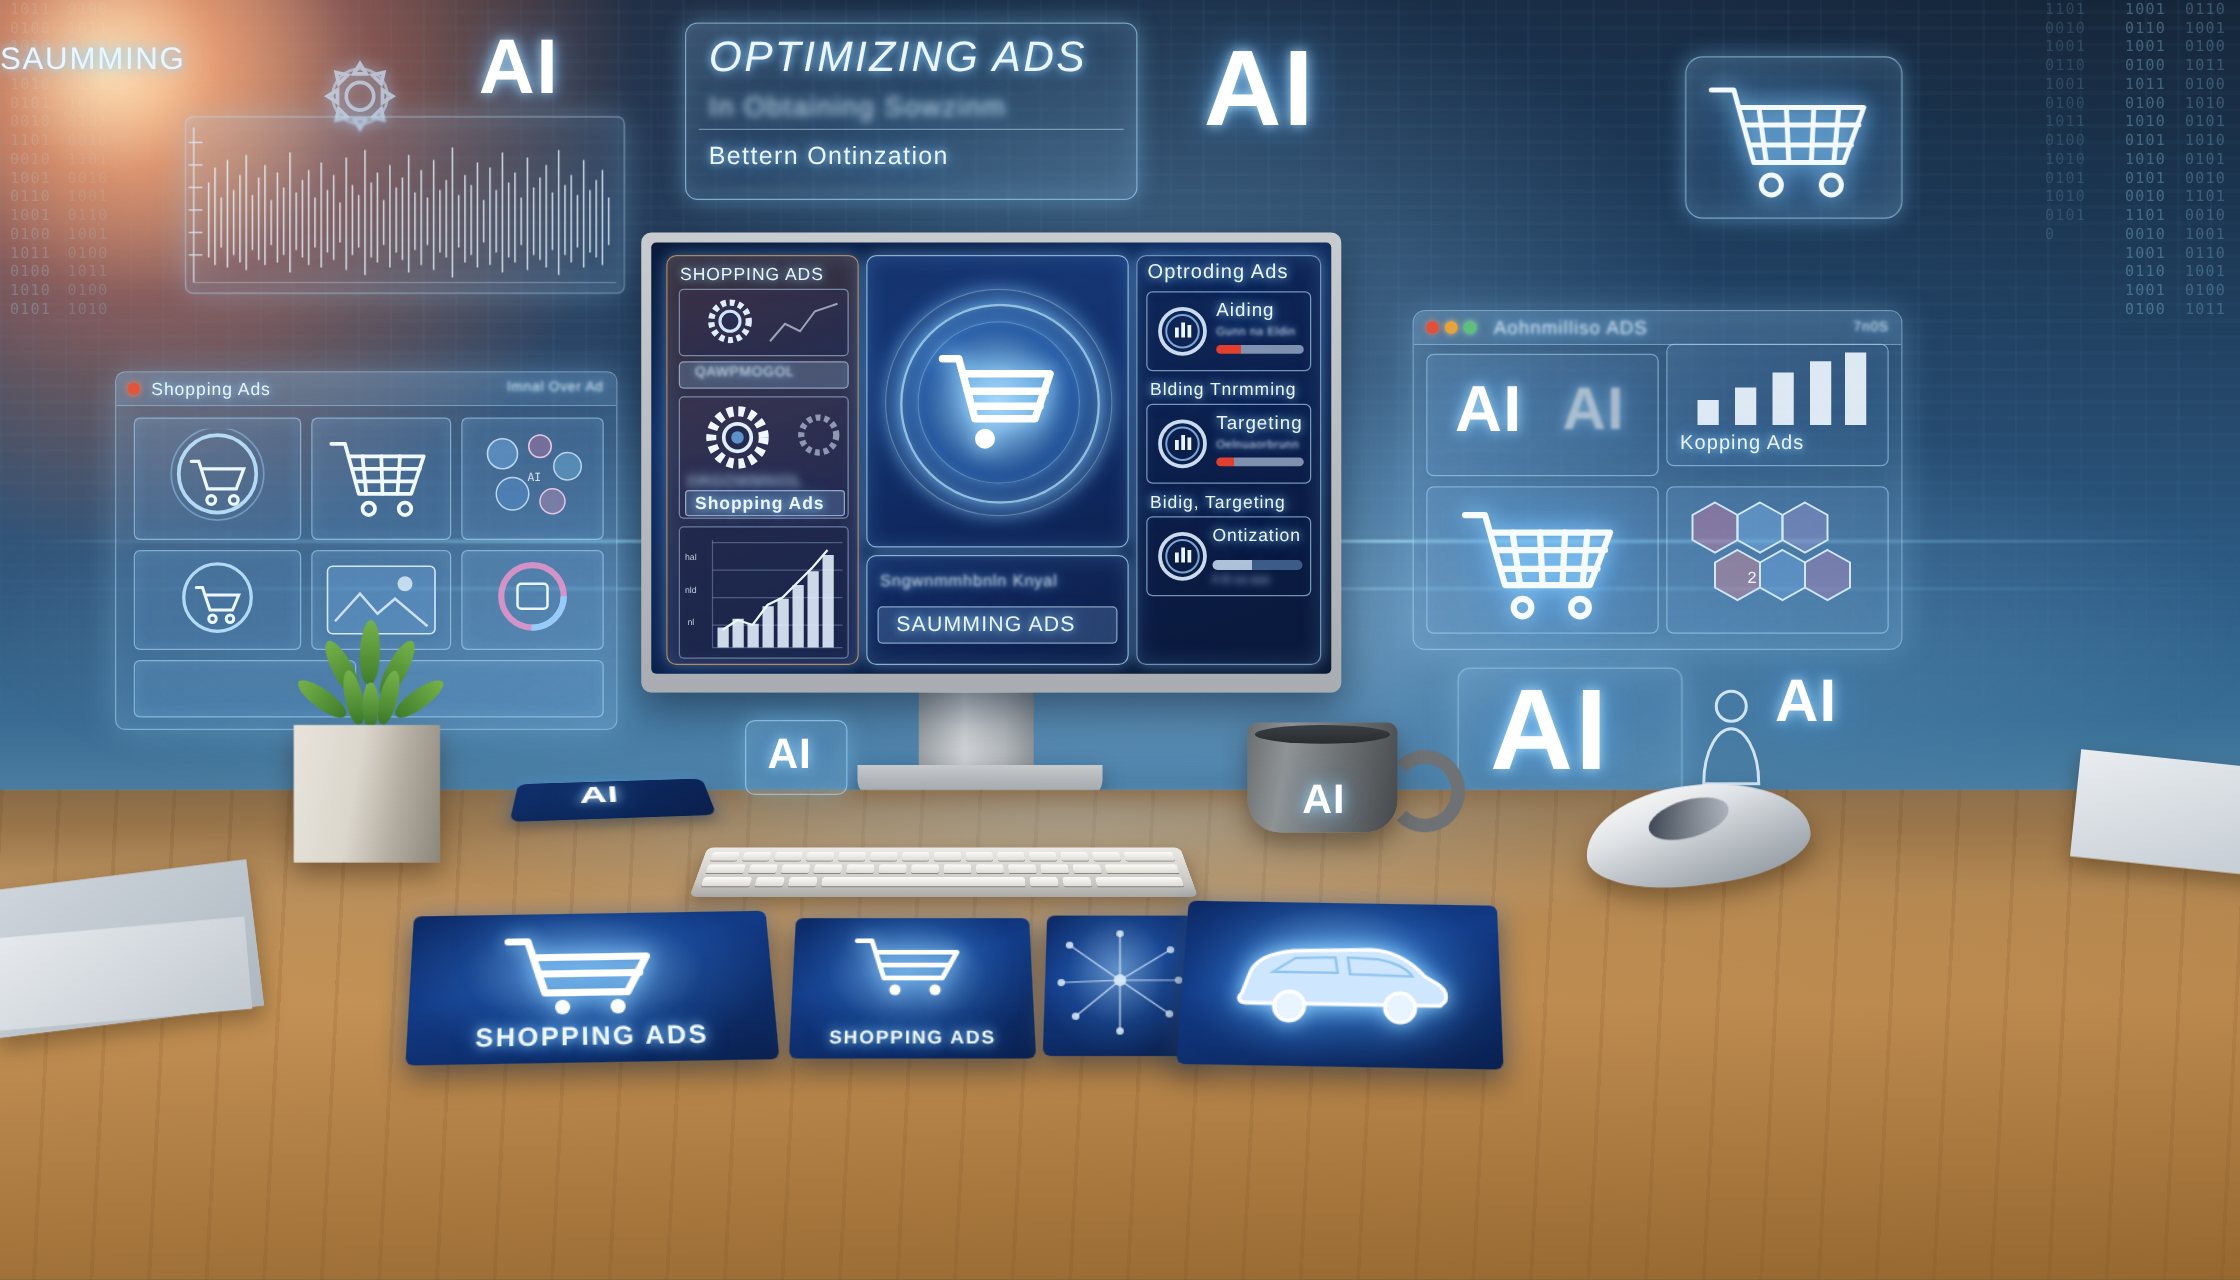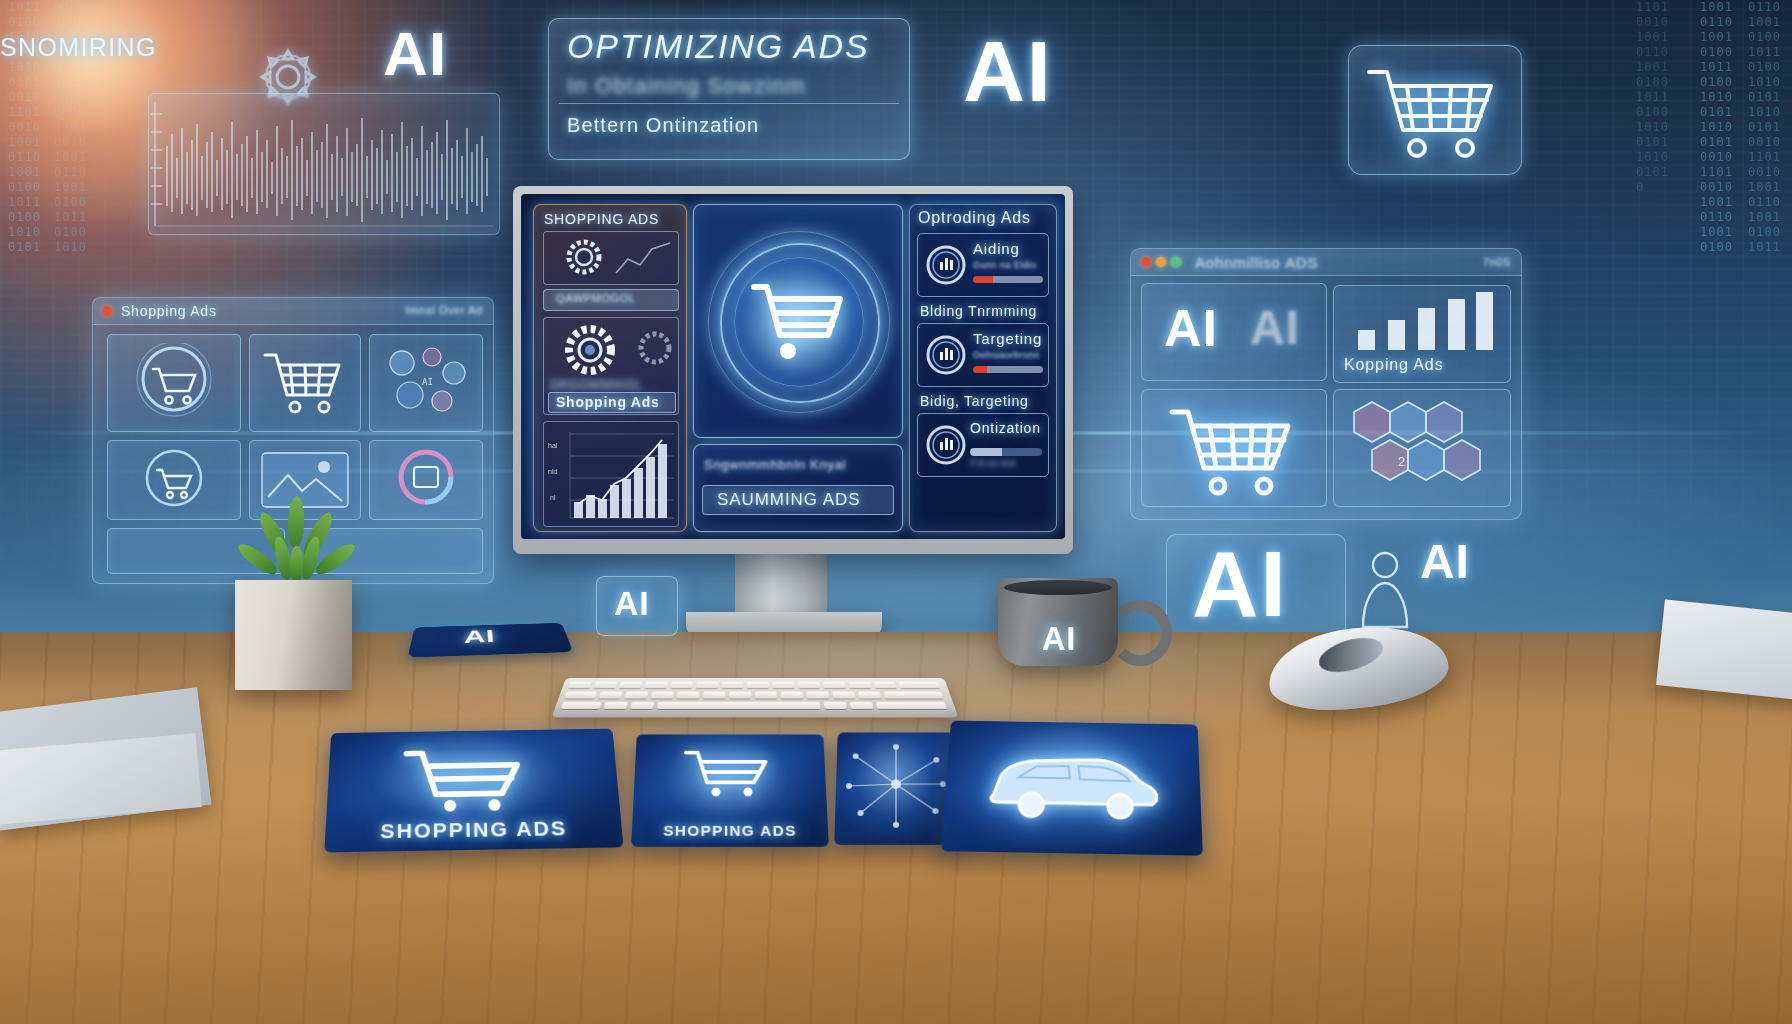--- a/index.html
+++ b/index.html
@@ -285,21 +285,21 @@
   <div class="ai-big" style="position:absolute;left:383px;top:18px;font-size:62px;">AI</div>
 
   <div class="holo" id="headline">
     <div class="holotxt" style="position:absolute;left:18px;top:8px;font-size:34px;font-style:italic;">OPTIMIZING ADS</div>
     <div class="holotxt blurtxt3" style="position:absolute;left:18px;top:54px;font-size:22px;">In Obtaining Sowzinm</div>
     <div style="position:absolute;left:10px;top:84px;width:340px;height:1px;background:rgba(200,235,255,.45);"></div>
     <div class="holotxt" style="position:absolute;left:18px;top:95px;font-size:20px;">Bettern Ontinzation</div>
   </div>
 
   <div class="ai-big" style="position:absolute;left:963px;top:22px;font-size:86px;">AI</div>
-  <div class="holotxt blurtxt" style="left:963px;top:118px;font-size:25px;">SNOMIRING</div>
+  <div class="holotxt blurtxt" style="left:963px;top:118px;font-size:25px;">SAUMMING</div>
 
   <div id="orb-panel">
     <svg width="230" height="140" viewBox="0 0 230 140">
       <defs>
         <radialGradient id="og" cx="50%" cy="50%">
           <stop offset="0%" stop-color="#ffffff" stop-opacity="1"></stop>
           <stop offset="35%" stop-color="#9fd8ff" stop-opacity=".85"></stop>
           <stop offset="70%" stop-color="#3d8fe0" stop-opacity=".35"></stop>
           <stop offset="100%" stop-color="#0d2a55" stop-opacity="0"></stop>
         </radialGradient>
@@ -563,21 +563,21 @@
       <span style="position:absolute;left:40px;top:8px;width:10px;height:10px;border-radius:50%;background:#5fbf7a;box-shadow:0 0 5px #8ef0a7;"></span>
       <span class="holotxt blurtxt2" style="position:absolute;left:64px;top:5px;font-size:15px;">Aohnmilliso ADS</span>
       <span class="holotxt blurtxt2" style="position:absolute;right:10px;top:7px;font-size:11px;">7n0S</span>
     </div>
 
     <div class="rs-cell" style="left:10px;top:34px;width:184px;height:96px;">
       <span class="ai-big" style="position:absolute;left:22px;top:14px;font-size:52px;">AI</span>
       <span class="ai-big blurtxt2" style="position:absolute;left:108px;top:16px;font-size:48px;opacity:.55;">AI</span>
     </div>
 
-    <div class="rs-cell" style="left:202px;top:36px;width:176px;height:96px;">
+    <div class="rs-cell" style="left:202px;top:26px;width:176px;height:96px;">
       <svg width="150" height="62" viewBox="0 0 150 62" style="position:absolute;left:14px;top:4px;">
         <g fill="rgba(240,248,255,.9)">
           <rect x="10" y="40" width="17" height="20"></rect>
           <rect x="40" y="30" width="17" height="30"></rect>
           <rect x="70" y="18" width="17" height="42"></rect>
           <rect x="100" y="9" width="17" height="51"></rect>
           <rect x="128" y="2" width="17" height="58"></rect>
         </g>
       </svg>
       <span class="holotxt blurtxt" style="position:absolute;left:10px;top:70px;font-size:16px;">Kopping Ads</span>

